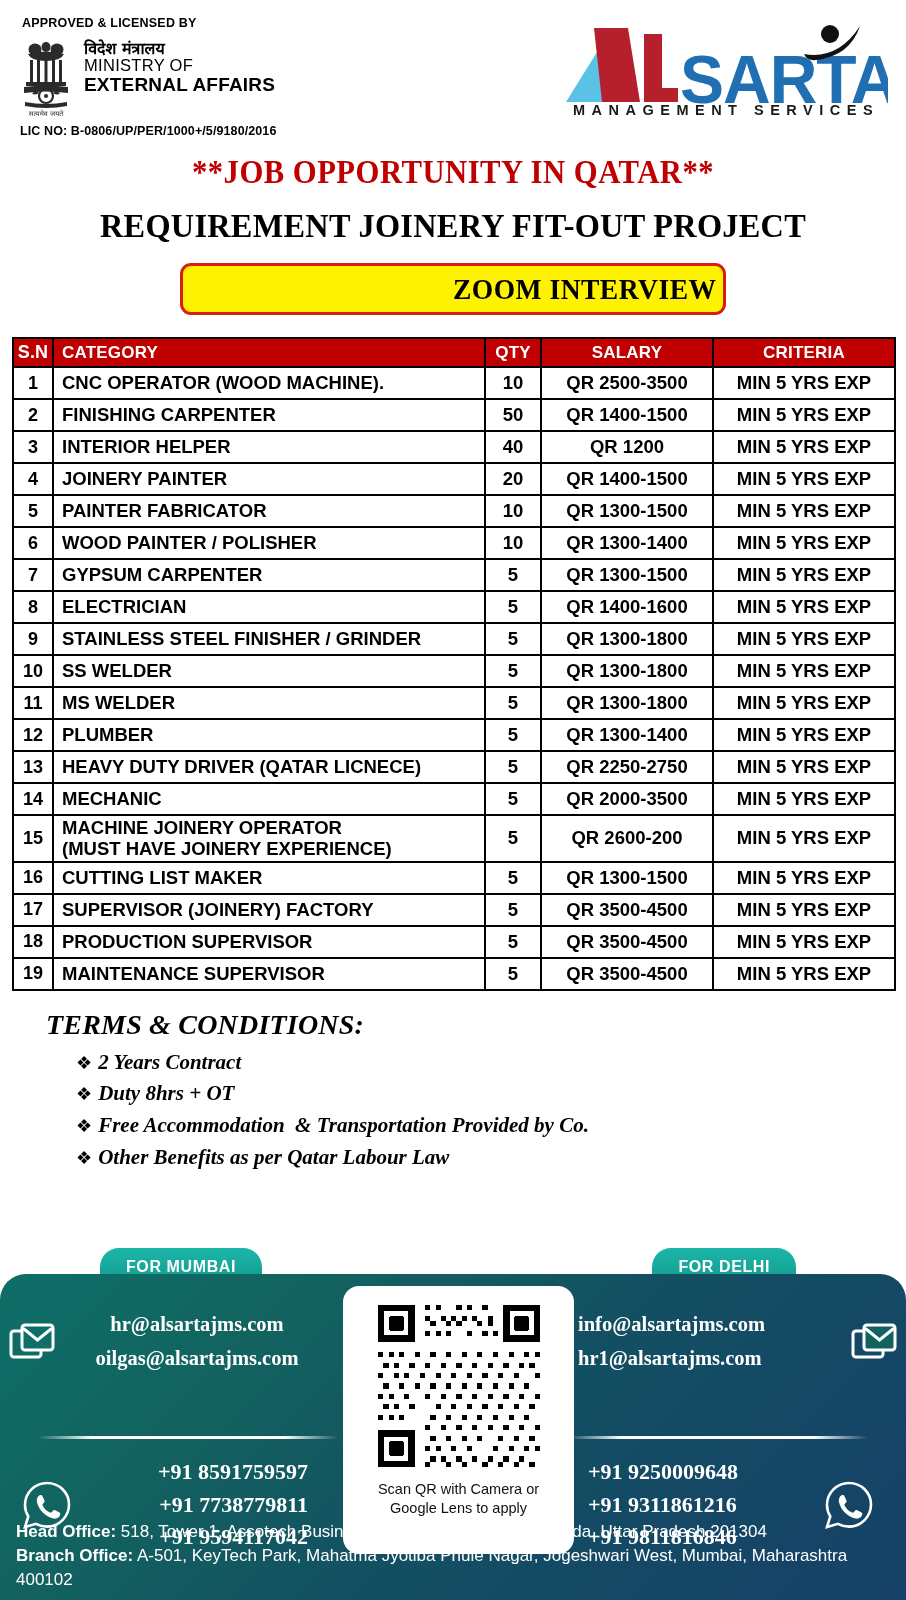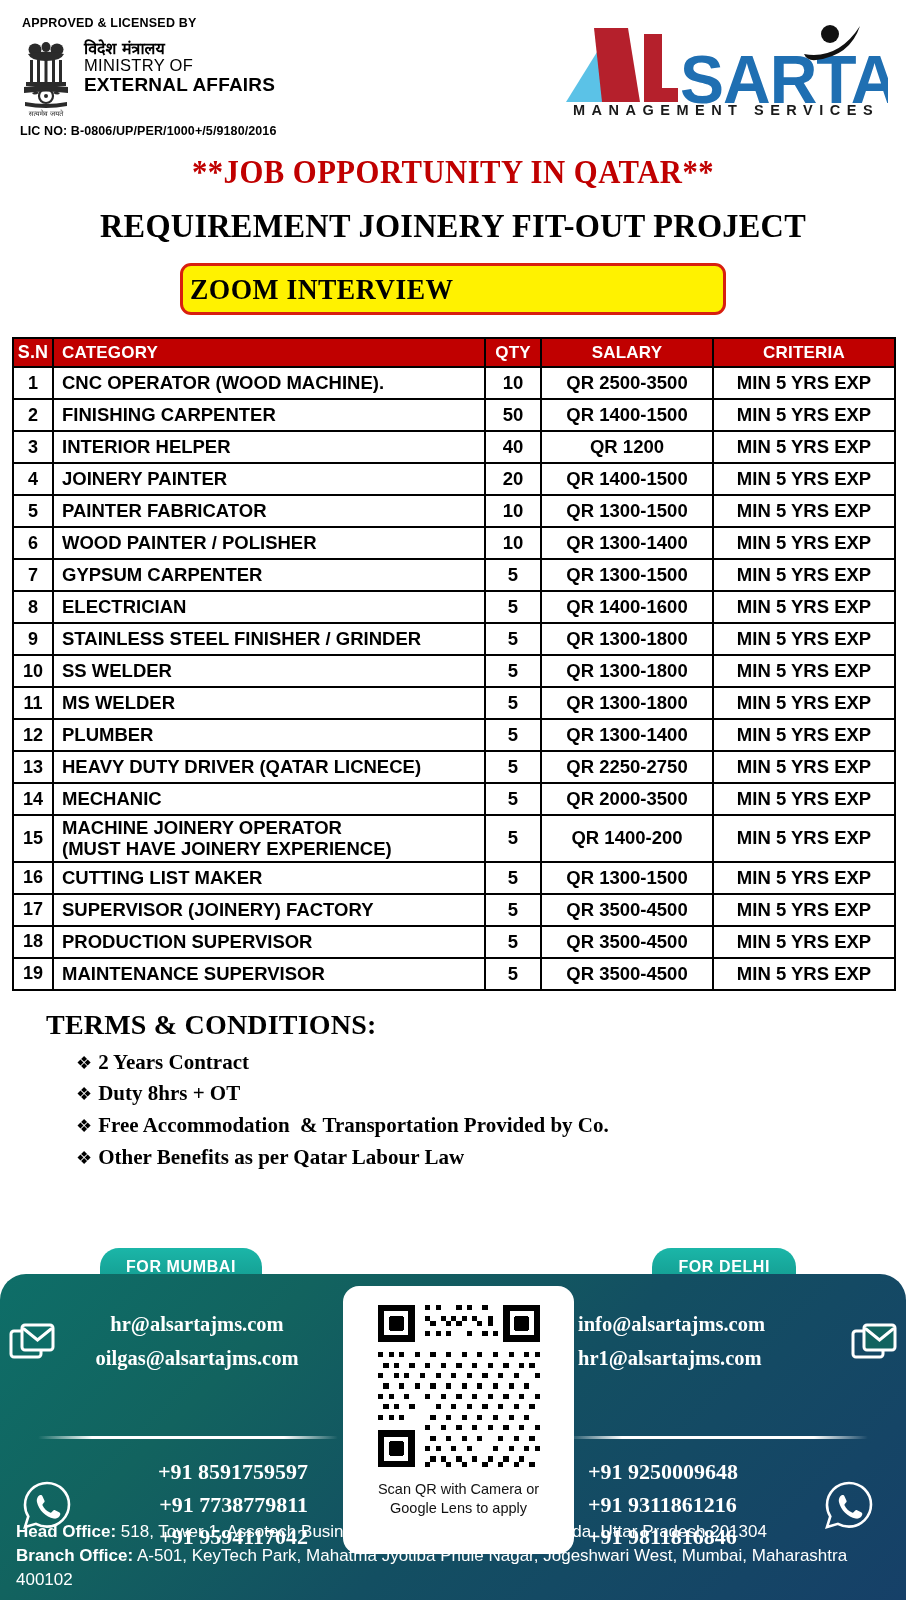--- a/index.html
+++ b/index.html
@@ -44,21 +44,21 @@
   }
   .title-req {
     text-align: center; color: #000; font-weight: bold;
     font-family: "Liberation Serif", serif;
     font-size: 34px; letter-spacing: .3px; transform: scaleX(.95);
     margin-top: 16px;
   }
   .zoom-box {
     margin: 18px auto 0; width: 546px; height: 52px;
     background: #FFF200; border: 3px solid #D81F0F; border-radius: 11px;
-    display: flex; align-items: center; justify-content: flex-start;
+    display: flex; align-items: center; justify-content: flex-end;
   }
   .zoom-box span {
     font-family: "Liberation Serif", serif; font-weight: bold;
     font-size: 29px; letter-spacing: .5px; transform: scaleX(.95);
   }
 
   
   .tbl-wrap { margin: 22px 12px 0; }
   table { border-collapse: collapse; width: 100%; table-layout: fixed; }
   th, td {
@@ -75,21 +75,21 @@
   tbody td { height: 32px; }
   .c-sn  { width: 40px;  text-align: center; font-size: 18px; }
   .c-cat { width: 432px; text-align: left; padding-left: 8px; }
   .c-qty { width: 56px;  text-align: center; }
   .c-sal { width: 172px; text-align: center; }
   .c-cri { width: 182px; text-align: center; }
   .cat-two { line-height: 1.15; padding-top: 1px; padding-bottom: 1px; }
   .cat-two div { white-space: nowrap; }
 
   
-  .terms { margin: 18px 0 11px 46px; }
+  .terms { margin: 18px 0 11px 46px; font-style: italic; }
   .terms-title {
     font-family: "Liberation Serif", serif; font-weight: bold;
     font-size: 28px; letter-spacing: .2px;
   }
   .terms ul { list-style: none; margin-top: 6px; margin-left: 30px; }
   .terms li {
     font-family: "Liberation Serif", serif; font-weight: bold;
     font-size: 21px; line-height: 1.52; white-space: pre;
   }
   .bullet { font-family: "DejaVu Sans", sans-serif; font-size: 18px; margin-right: 6px; }
@@ -327,21 +327,21 @@
           <td class="c-sal">QR 2000-3500</td>
           <td class="c-cri">MIN 5 YRS EXP</td>
         </tr>
         <tr>
           <td class="c-sn">15</td>
           <td class="c-cat cat-two">
             <div>MACHINE JOINERY OPERATOR</div>
             <div>(MUST HAVE JOINERY EXPERIENCE)</div>
           </td>
           <td class="c-qty">5</td>
-          <td class="c-sal">QR 1400-200</td>
+          <td class="c-sal">QR 2600-200</td>
           <td class="c-cri">MIN 5 YRS EXP</td>
         </tr>
         <tr>
           <td class="c-sn">16</td>
           <td class="c-cat">CUTTING LIST MAKER</td>
           <td class="c-qty">5</td>
           <td class="c-sal">QR 1300-1500</td>
           <td class="c-cri">MIN 5 YRS EXP</td>
         </tr>
         <tr>

